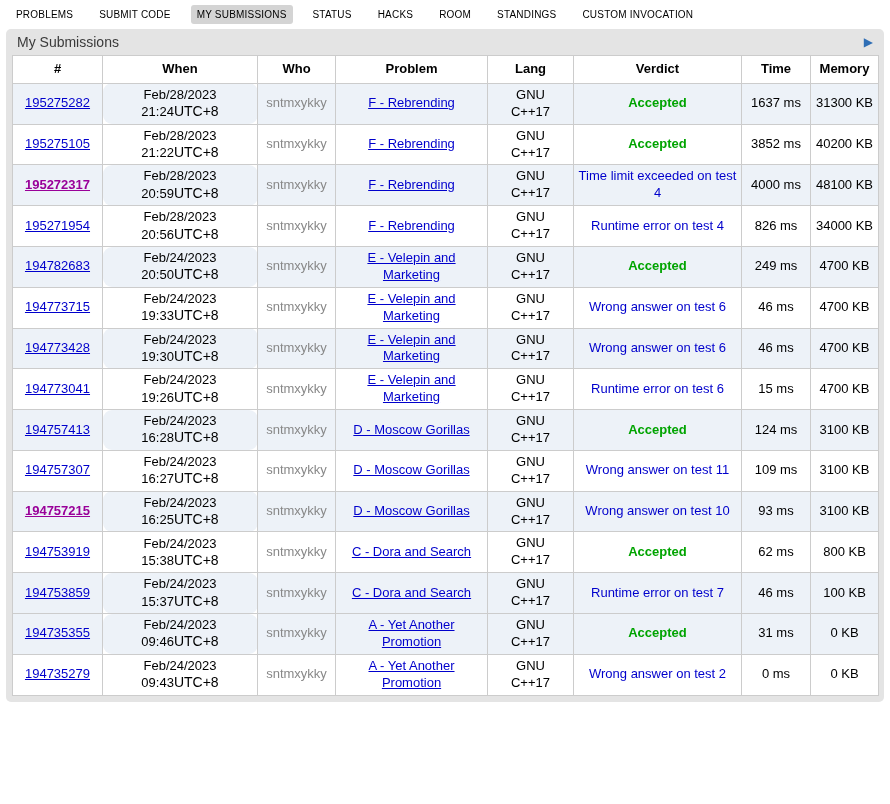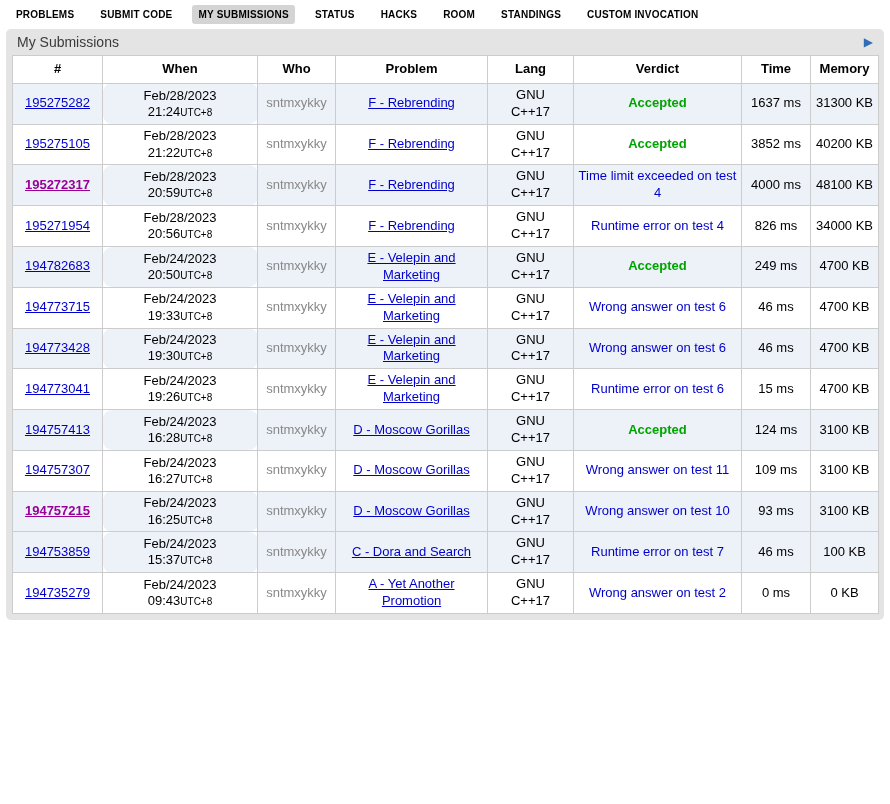--- a/index.html
+++ b/index.html
@@ -10,39 +10,39 @@
     --who:#888888;
     --row-alt:#edf2f8;
   }
   *{box-sizing:border-box;}
   html,body{margin:0;padding:0;background:#fff;font-family:"Liberation Sans",sans-serif;color:#000;}
   body{width:890px;}
 
   
   .topnav{display:flex;align-items:center;gap:14px;padding:5px 10px 3px;}
   .topnav .item{
-    font-size:10px;font-weight:bold;text-transform:uppercase;color:#000;
+    font-size:10px;font-weight:normal;text-transform:uppercase;color:#000;
     text-decoration:none;padding:4px 6px;border-radius:3px;cursor:pointer;
     letter-spacing:.2px;white-space:nowrap;
   }
   .topnav .item.active{background:#d4d4d4;}
 
   
   .datatable{margin:2px 6px 6px;background:#e4e4e4;border-radius:5px;padding:0 6px 6px;}
   .dt-caption{display:flex;align-items:center;justify-content:space-between;padding:5px 3px 5px 5px;}
   .dt-title{font-size:14px;color:#3a3a3a;}
   .arrow{color:#2f6eb5;font-size:12px;cursor:pointer;line-height:1;padding:0 2px;}
 
   table{width:100%;border-collapse:collapse;background:#fff;font-size:13px;table-layout:fixed;}
   th,td{border:1px solid #ccc;padding:3px 4px;text-align:center;vertical-align:middle;line-height:1.3;}
   th{font-weight:bold;font-size:13px;padding:5px 4px;background:#fff;}
   tbody tr.alt{background:var(--row-alt);}
 
   td.c-when{line-height:1.25;border-radius:9px;}
-  .tz{font-size:10px;}
+  .tz{font-size:14px;}
   td.c-who{color:var(--who);}
   td.c-lang{padding:3px 12px;}
   a.sub-link{color:var(--link);text-decoration:underline;cursor:pointer;}
   a.sub-link.visited{color:var(--visited-link);font-weight:bold;}
   a.problem-link{color:var(--link);text-decoration:underline;cursor:pointer;}
   .verdict-ok{color:var(--accepted);font-weight:bold;}
   .verdict-rej{color:var(--verdict);}
 </style>
 </head>
 <body>
@@ -190,30 +190,50 @@
         <tr class="alt">
           <td class="c-id"><a href="#" class="sub-link visited">194757215</a></td>
           <td class="c-when"><span>Feb/24/2023</span><br><span>16:25</span><span class="tz">UTC+8</span></td>
           <td class="c-who">sntmxykky</td>
           <td class="c-prob"><a href="#" class="problem-link">D - Moscow Gorillas</a></td>
           <td class="c-lang">GNU C++17</td>
           <td class="c-verdict"><span class="verdict-rej">Wrong answer on test 10</span></td>
           <td class="c-time">93 ms</td>
           <td class="c-mem">3100 KB</td>
         </tr>
+        <tr class="">
+          <td class="c-id"><a href="#" class="sub-link">194753919</a></td>
+          <td class="c-when"><span>Feb/24/2023</span><br><span>15:38</span><span class="tz">UTC+8</span></td>
+          <td class="c-who">sntmxykky</td>
+          <td class="c-prob"><a href="#" class="problem-link">C - Dora and Search</a></td>
+          <td class="c-lang">GNU C++17</td>
+          <td class="c-verdict"><span class="verdict-ok">Accepted</span></td>
+          <td class="c-time">62 ms</td>
+          <td class="c-mem">800 KB</td>
+        </tr>
         <tr class="alt">
           <td class="c-id"><a href="#" class="sub-link">194753859</a></td>
           <td class="c-when"><span>Feb/24/2023</span><br><span>15:37</span><span class="tz">UTC+8</span></td>
           <td class="c-who">sntmxykky</td>
           <td class="c-prob"><a href="#" class="problem-link">C - Dora and Search</a></td>
           <td class="c-lang">GNU C++17</td>
           <td class="c-verdict"><span class="verdict-rej">Runtime error on test 7</span></td>
           <td class="c-time">46 ms</td>
           <td class="c-mem">100 KB</td>
         </tr>
+        <tr class="alt">
+          <td class="c-id"><a href="#" class="sub-link">194735355</a></td>
+          <td class="c-when"><span>Feb/24/2023</span><br><span>09:46</span><span class="tz">UTC+8</span></td>
+          <td class="c-who">sntmxykky</td>
+          <td class="c-prob"><a href="#" class="problem-link">A - Yet Another Promotion</a></td>
+          <td class="c-lang">GNU C++17</td>
+          <td class="c-verdict"><span class="verdict-ok">Accepted</span></td>
+          <td class="c-time">31 ms</td>
+          <td class="c-mem">0 KB</td>
+        </tr>
         <tr class="">
           <td class="c-id"><a href="#" class="sub-link">194735279</a></td>
           <td class="c-when"><span>Feb/24/2023</span><br><span>09:43</span><span class="tz">UTC+8</span></td>
           <td class="c-who">sntmxykky</td>
           <td class="c-prob"><a href="#" class="problem-link">A - Yet Another Promotion</a></td>
           <td class="c-lang">GNU C++17</td>
           <td class="c-verdict"><span class="verdict-rej">Wrong answer on test 2</span></td>
           <td class="c-time">0 ms</td>
           <td class="c-mem">0 KB</td>
         </tr>

